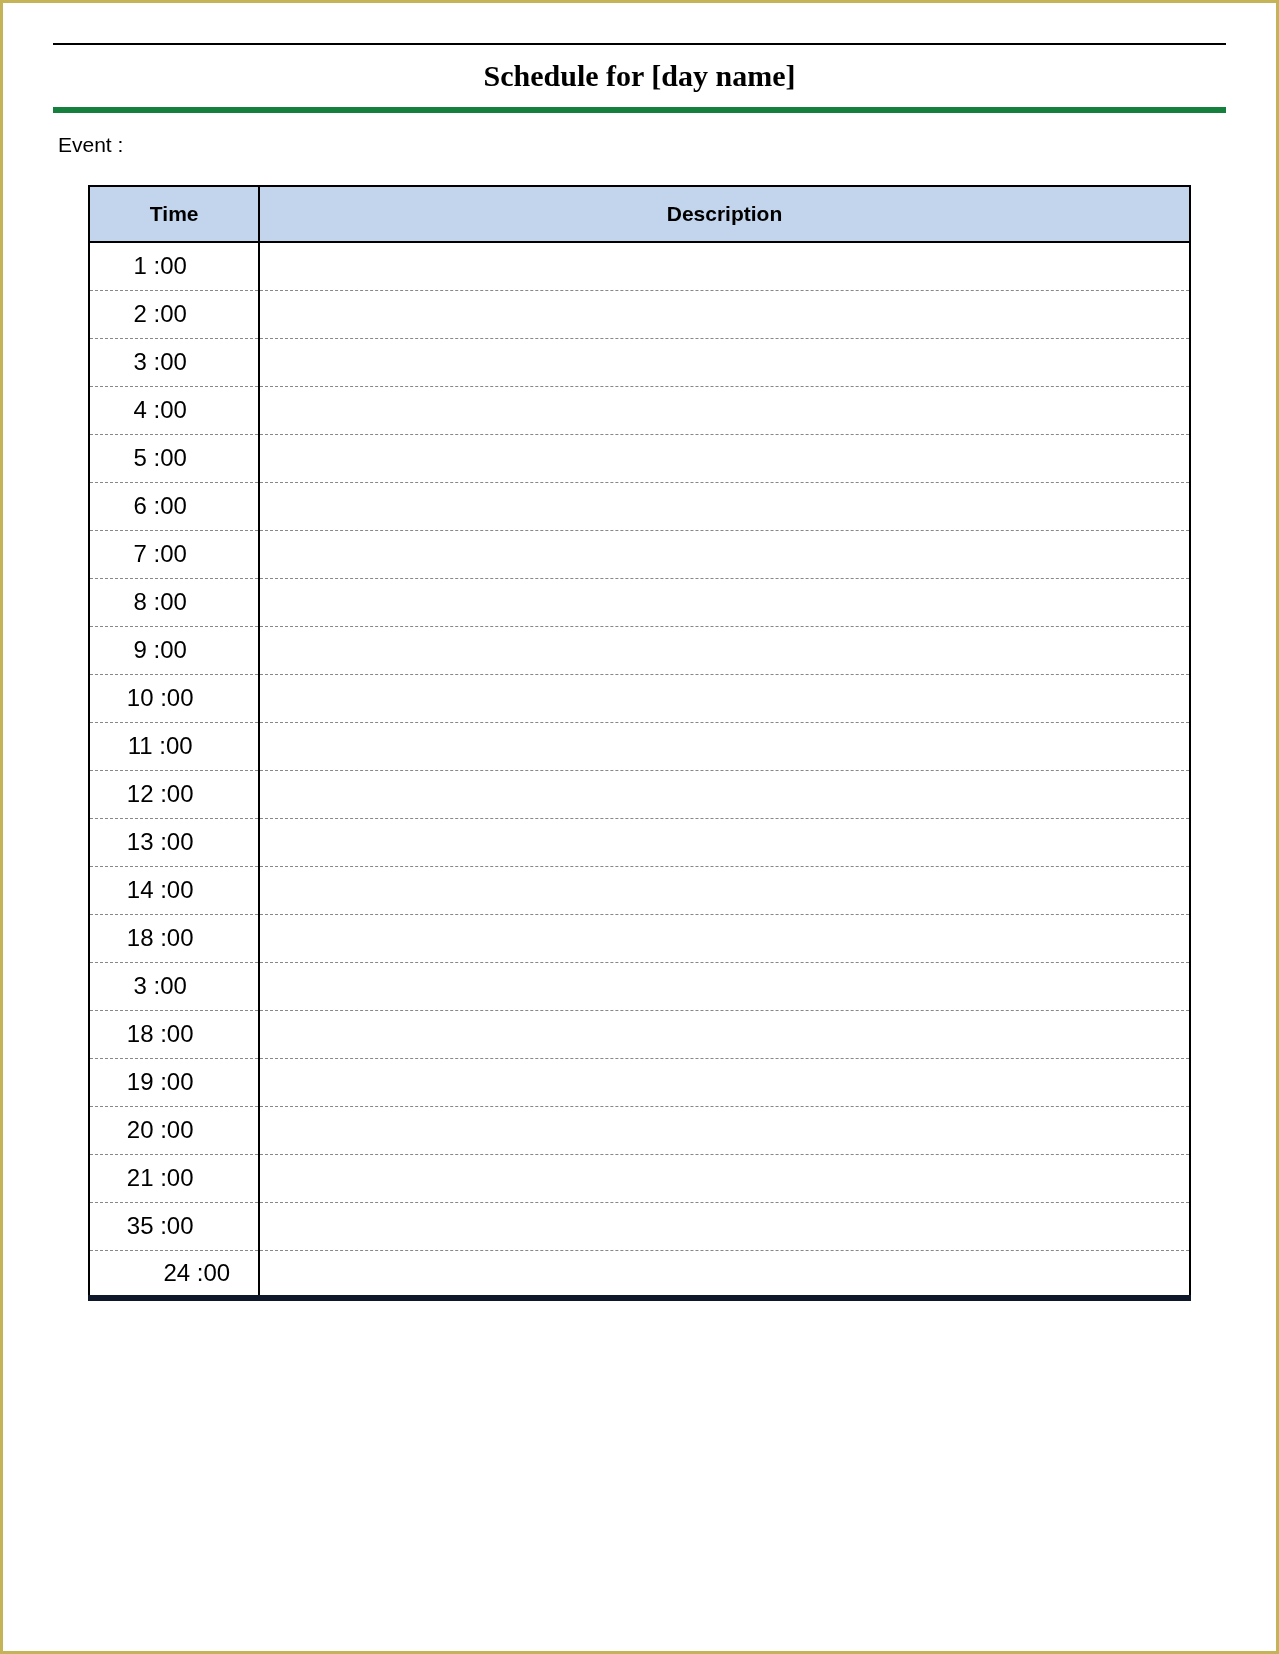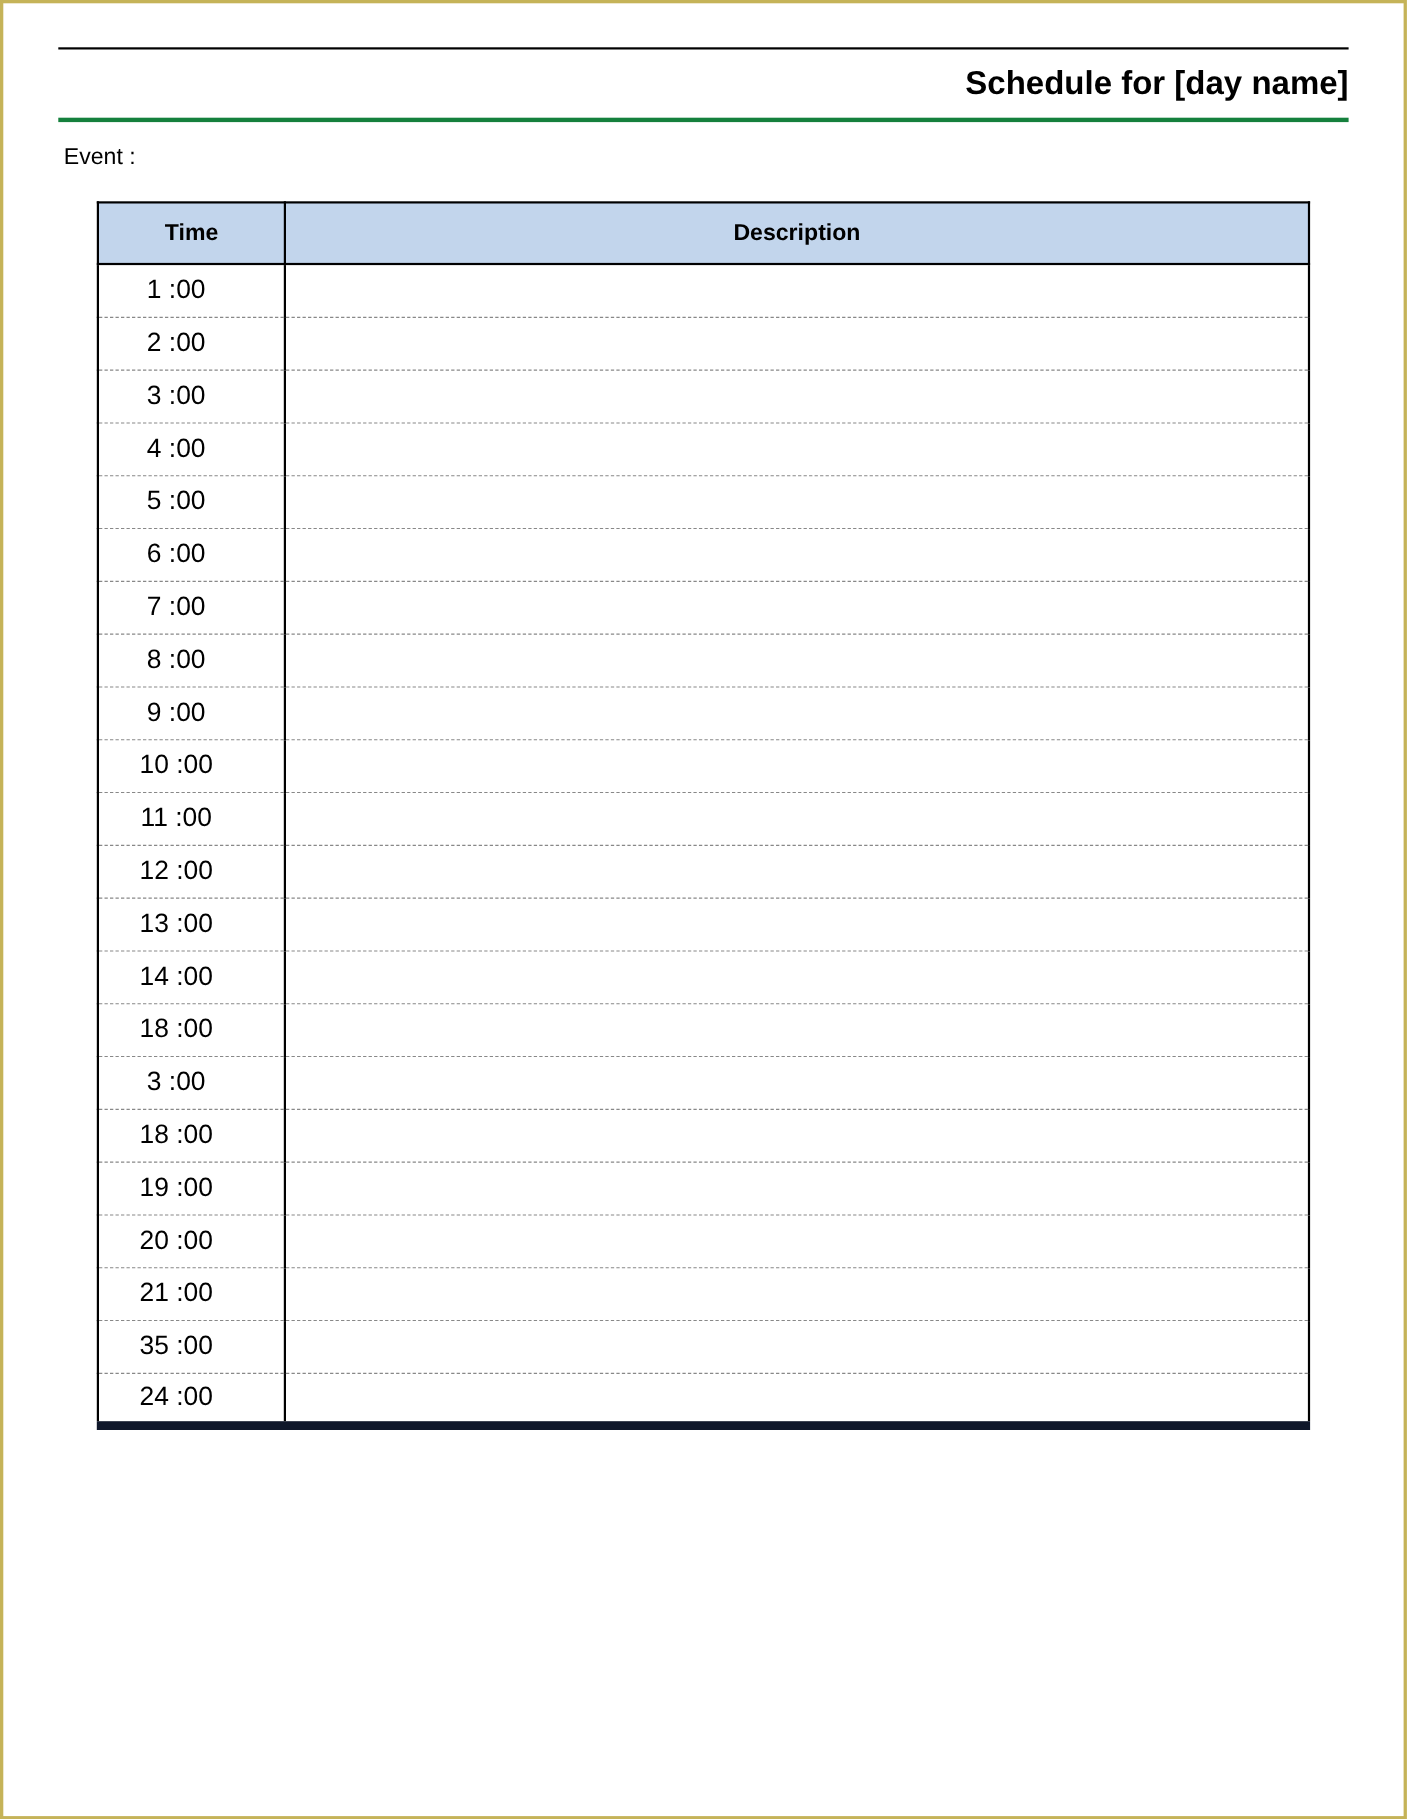--- a/index.html
+++ b/index.html
@@ -10,24 +10,25 @@
     body {
       width: 1279px;
       height: 1654px;
       background: #ffffff;
       border: 3px solid #c5b358;
       font-family: Arial, Helvetica, sans-serif;
       padding: 40px 50px;
     }
     .title-section {
       border-top: 2px solid #000;
-      border-bottom: 4px solid #15803d;
+      border-bottom: 6px solid #15803d;
       padding: 14px 0;
-      text-align: right;
+      text-align: center;
       margin-bottom: 20px;
+      font-family: Liberation Serif, serif;
     }
     .title {
       font-size: 30px;
       font-weight: bold;
       color: #000;
     }
     .event-label {
       font-size: 21px;
       color: #000;
       margin-bottom: 28px;
@@ -51,21 +52,22 @@
       width: 170px;
     }
     .schedule-table tbody td {
       border-right: 2px solid #000;
       border-bottom: 1px dashed #888;
       height: 48px;
       font-size: 24px;
       vertical-align: middle;
     }
     .schedule-table tbody tr:last-child td {
-      border-bottom: 8px solid #0f172a;
+      border-bottom: 6px solid #0f172a;
+      text-align: right;
     }
     .schedule-table tbody td.time-cell {
       text-align: center;
       padding-right: 28px;
       white-space: pre;
     }
     .schedule-table tbody td.desc-cell {
       padding-left: 10px;
     }
   </style>

